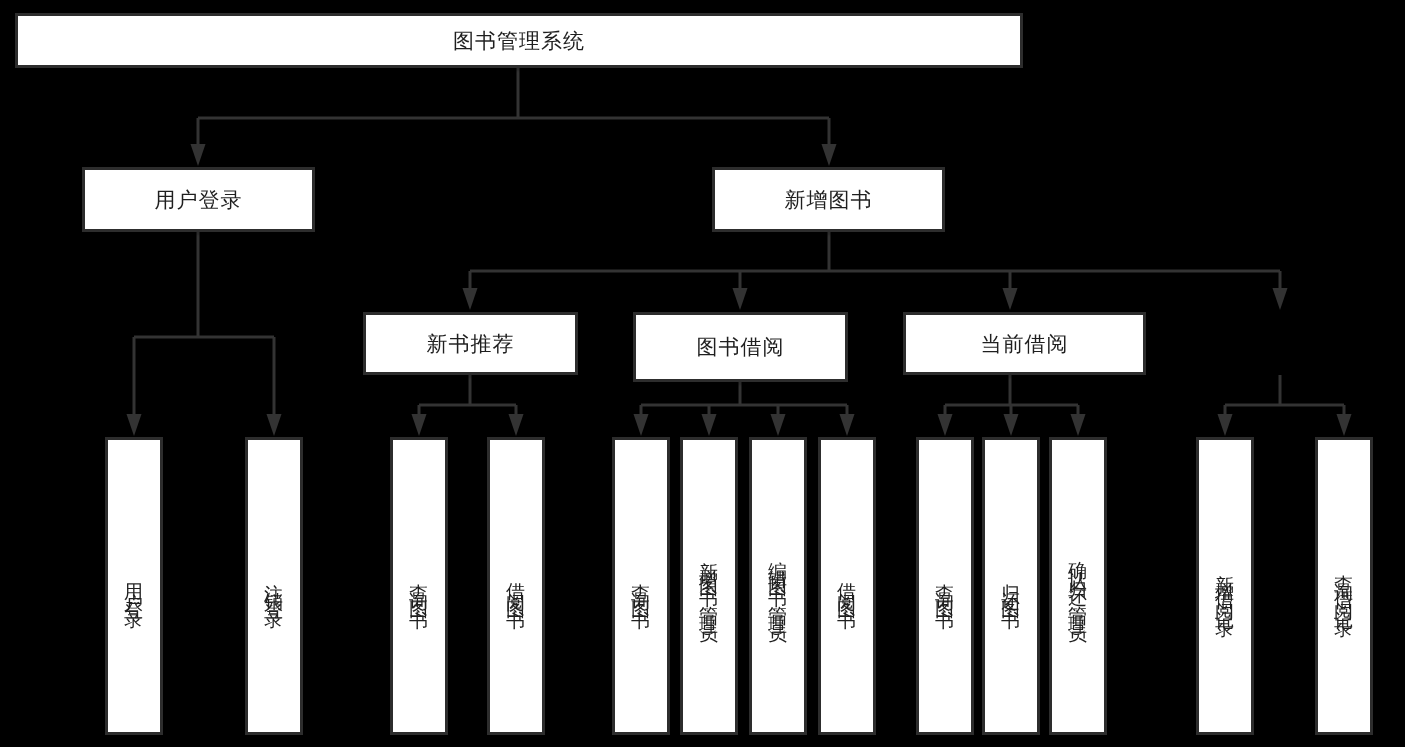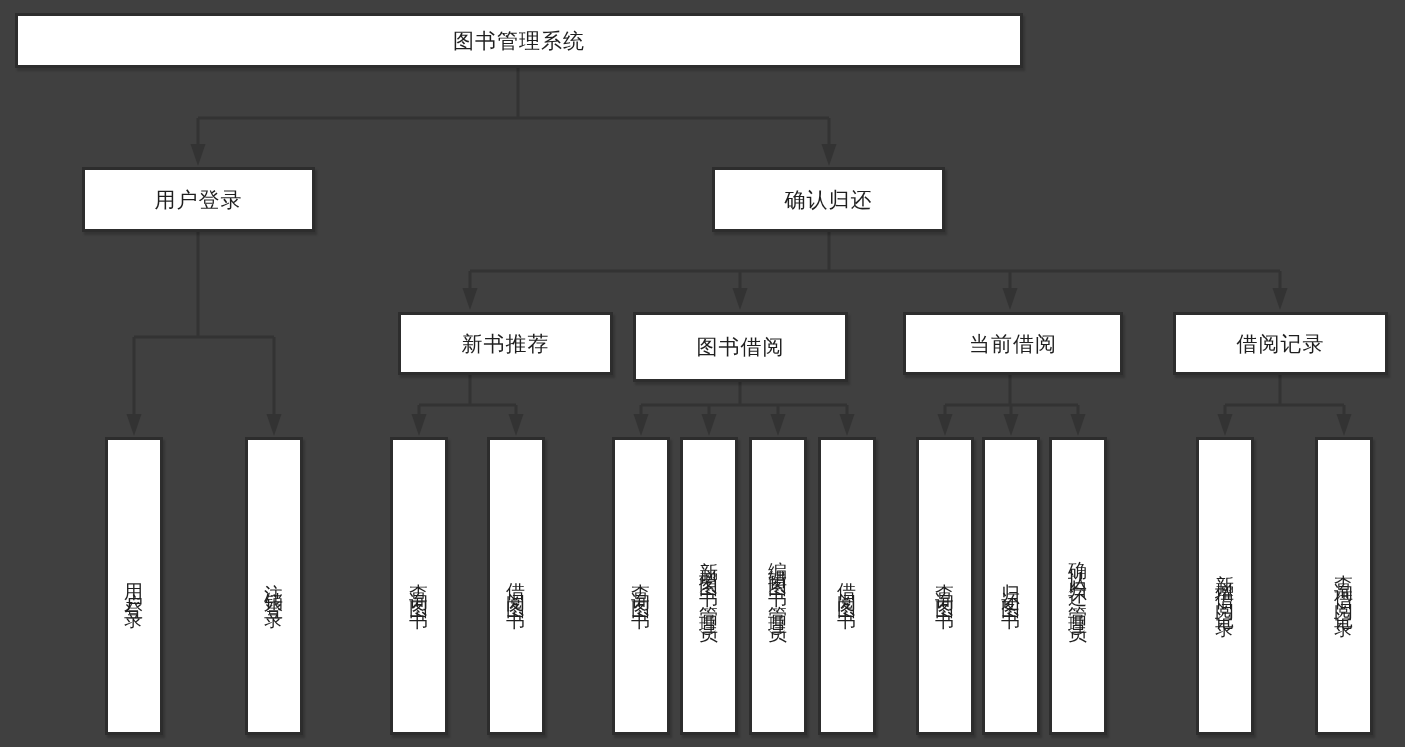--- a/index.html
+++ b/index.html
@@ -1,19 +1,19 @@
 <!DOCTYPE html>
 <html><head>
 <meta charset="utf-8">
 <style>
   html,body { margin:0; padding:0; background:#ffffff; }
   .canvas {
     position:relative;
     width:1405px; height:747px;
-    background:#404040;
+    background:#000000;
     font-family:"Liberation Sans", sans-serif;
     overflow:hidden;
   }
   .connector-svg {
     position:absolute; left:0; top:0;
     pointer-events:none;
   }
   .box {
     position:absolute;
     box-sizing:border-box;
@@ -89,34 +89,31 @@
   </svg>
 
   <div class="box" style="left:15px; top:13px; width:1008px; height:55px;">
     <span class="h-label">图书管理系统</span>
   </div>
 
   <div class="box" style="left:82px; top:167px; width:233px; height:65px;">
     <span class="h-label">用户登录</span>
   </div>
   <div class="box" style="left:712px; top:167px; width:233px; height:65px;">
-    <span class="h-label">确认归还</span>
+    <span class="h-label">新增图书</span>
   </div>
 
-  <div class="box" style="left:363px; top:312px; width:215px; height:63px;margin-left:35px;">
+  <div class="box" style="left:363px; top:312px; width:215px; height:63px;">
     <span class="h-label">新书推荐</span>
   </div>
   <div class="box" style="left:633px; top:312px; width:215px; height:70px;">
     <span class="h-label">图书借阅</span>
   </div>
-  <div class="box" style="left:903px; top:312px; width:220px; height:63px;">
+  <div class="box" style="left:903px; top:312px; width:243px; height:63px;">
     <span class="h-label">当前借阅</span>
-  </div>
-  <div class="box" style="left:1173px; top:312px; width:215px; height:63px;">
-    <span class="h-label">借阅记录</span>
   </div>
 
   <div class="box leaf" style="left:105px;">
     <span class="v-label">用户登录</span>
   </div>
   <div class="box leaf" style="left:245px;">
     <span class="v-label">注销登录</span>
   </div>
 
   <div class="box leaf" style="left:390px;">

